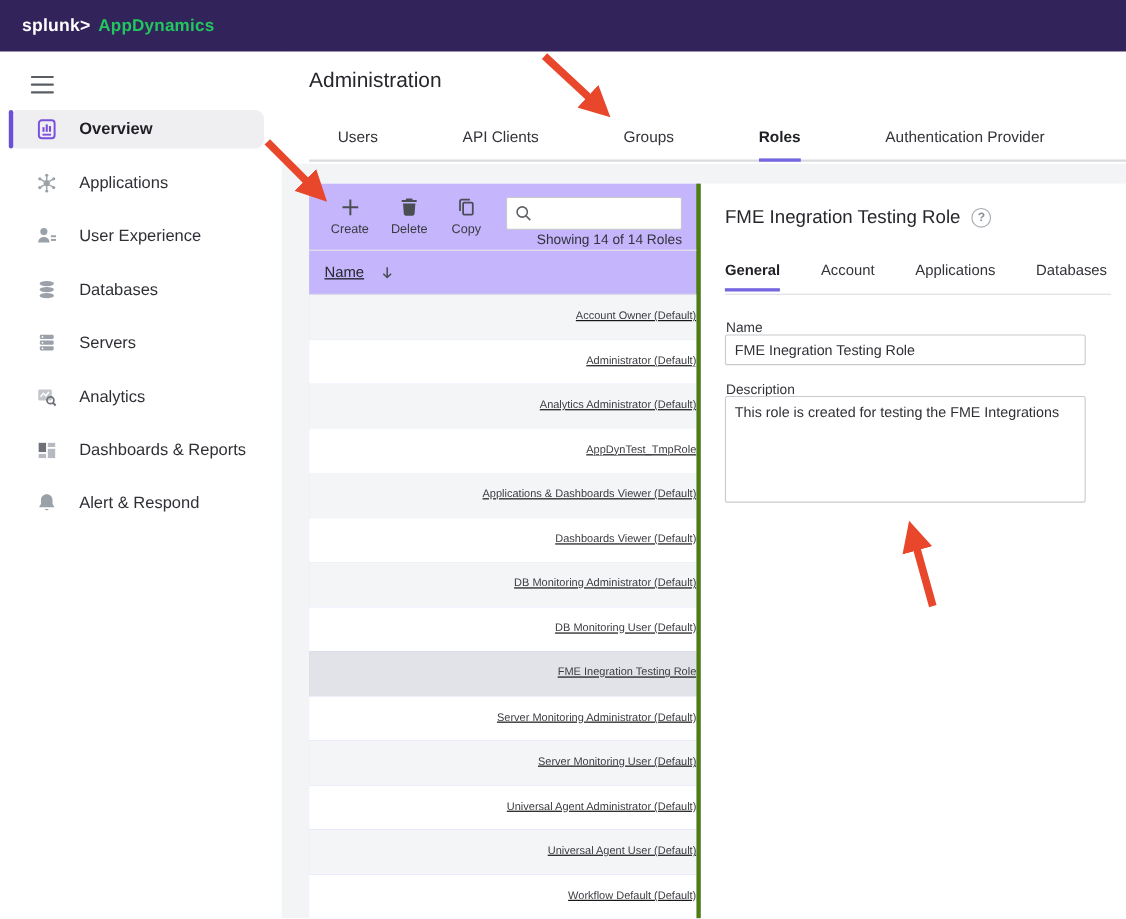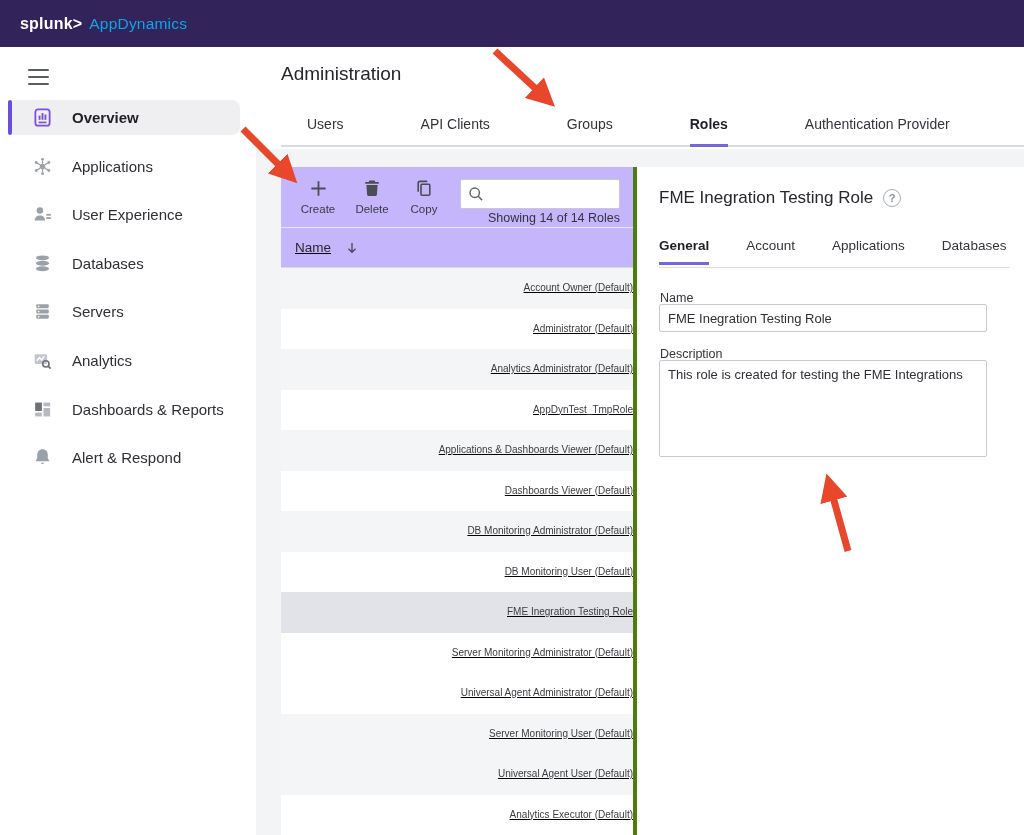--- a/index.html
+++ b/index.html
@@ -3,21 +3,21 @@
 <meta charset="utf-8">
 <style>
   * { margin:0; padding:0; box-sizing:border-box; }
   html,body { background:#ffffff; }
   body { font-family:"Liberation Sans", sans-serif; }
   .screen { position:relative; width:1024px; height:835px; overflow:hidden; background:#ffffff; }
 
   
   .topbar { position:absolute; left:0; top:0; width:1024px; height:47px; background:#32235a; display:flex; align-items:center; padding-left:20px; }
   .brand-bold { color:#ffffff; font-weight:700; font-size:16px; letter-spacing:.2px; }
-  .brand-reg { color:#0ea5e9; font-weight:400; font-size:15.5px; margin-left:7px; letter-spacing:.2px; }
+  .brand-reg { color:#22c55e; font-weight:700; font-size:15.5px; margin-left:7px; letter-spacing:.2px; }
 
   
   .sidebar { position:absolute; left:0; top:47px; width:256px; height:788px; background:#ffffff; }
   .hamburger { position:absolute; left:28px; top:22px; width:21px; height:16px; display:flex; flex-direction:column; justify-content:space-between; cursor:pointer; }
   .hamburger span { display:block; height:2.4px; background:#5a5e63; border-radius:1px; }
   .nav-item { position:absolute; left:8px; right:16px; height:35px; display:flex; align-items:center; padding-left:24px; border-radius:8px; cursor:pointer; }
   .nav-item .nicon { width:21px; height:21px; display:flex; align-items:center; justify-content:center; flex:0 0 21px; }
   .nav-item .nlabel { margin-left:19px; font-size:15px; color:#2f3036; }
   .nav-item.active { background:#efeff2; }
   .nav-item.active::before { content:""; position:absolute; left:0; top:0; bottom:0; width:4px; background:#6b4fd8; border-radius:3px; }
@@ -267,24 +267,24 @@
         <div class="role-row striped">Account Owner (Default)</div>
         <div class="role-row">Administrator (Default)</div>
         <div class="role-row striped">Analytics Administrator (Default)</div>
         <div class="role-row">AppDynTest_TmpRole</div>
         <div class="role-row striped">Applications &amp; Dashboards Viewer (Default)</div>
         <div class="role-row">Dashboards Viewer (Default)</div>
         <div class="role-row striped">DB Monitoring Administrator (Default)</div>
         <div class="role-row">DB Monitoring User (Default)</div>
         <div class="role-row striped selected">FME Inegration Testing Role</div>
         <div class="role-row">Server Monitoring Administrator (Default)</div>
+        <div class="role-row striped">Server Monitoring User (Default)</div>
         <div class="role-row">Universal Agent Administrator (Default)</div>
-        <div class="role-row striped">Server Monitoring User (Default)</div>
         <div class="role-row striped">Universal Agent User (Default)</div>
-        <div class="role-row">Analytics Executor (Default)</div>
+        <div class="role-row">Workflow Default (Default)</div>
       </div>
   </div>
 
   <div class="detail-panel">
     <div class="detail-title-row">
       <span class="detail-title">FME Inegration Testing Role</span>
       <span class="help-icon">?</span>
     </div>
     <div class="detail-tabs">
       <span class="tab active">General</span>

